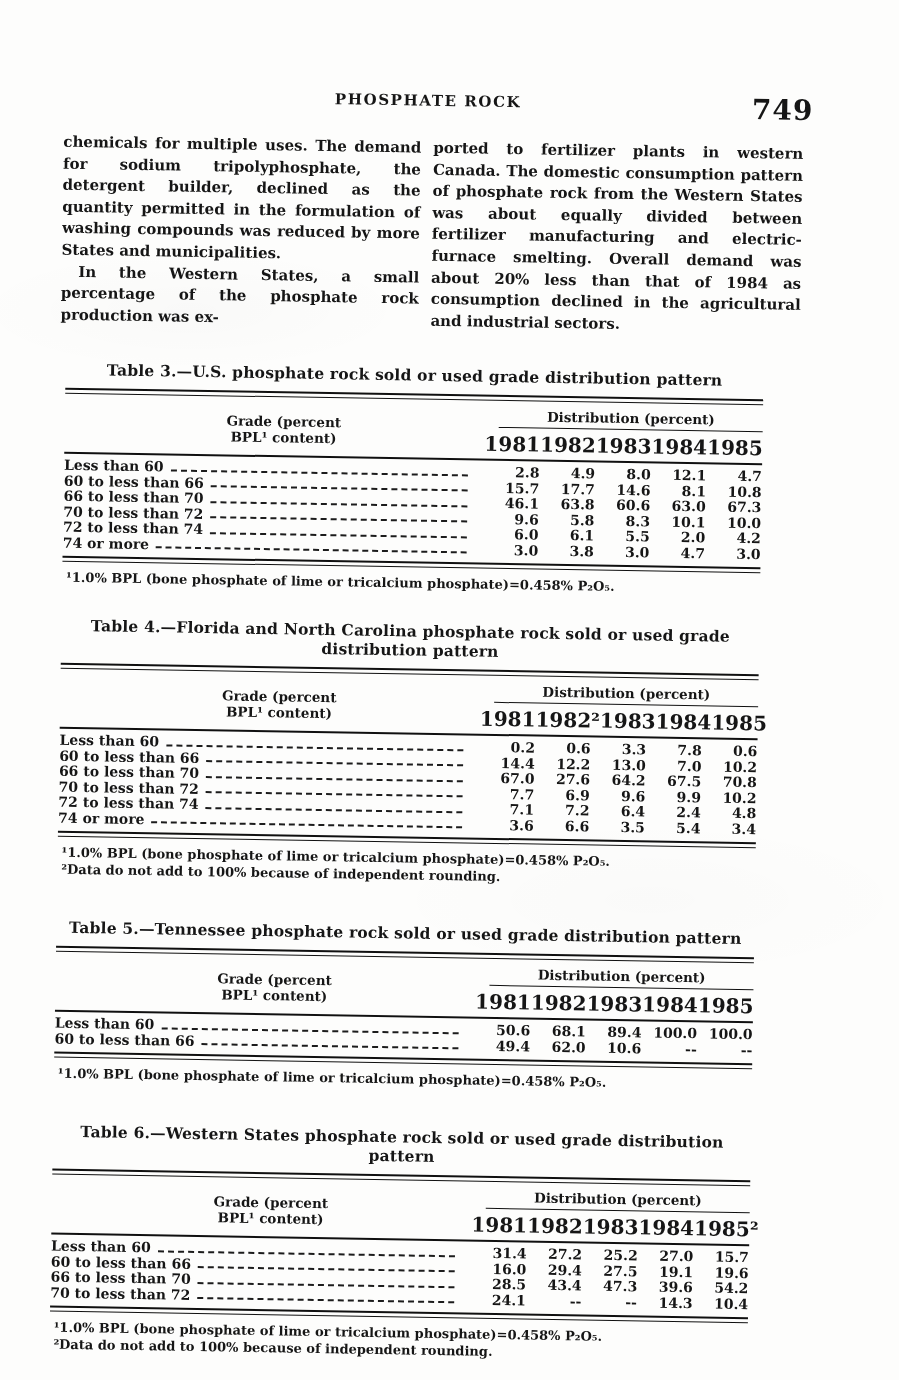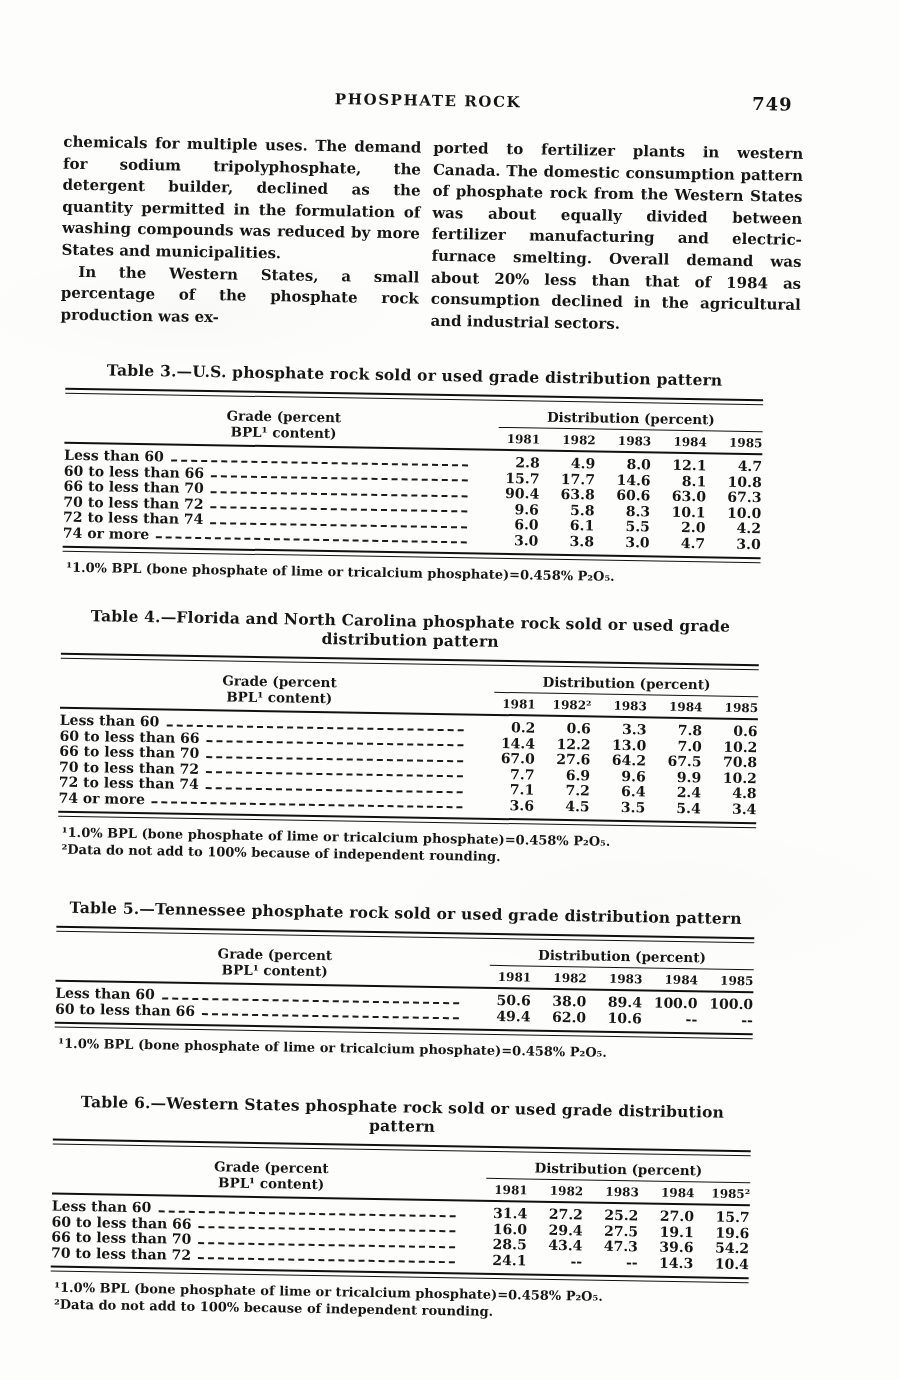--- a/index.html
+++ b/index.html
@@ -14,42 +14,42 @@
       radial-gradient(ellipse 320px 90px at 190px 310px, rgba(0,0,0,0.015), transparent 70%),
       radial-gradient(ellipse 400px 120px at 650px 900px, rgba(0,0,0,0.012), transparent 70%),
       #fdfdfc;
     color:#161616; font-weight:700;
   }
   
   .content { position:absolute; top:0; left:0; width:899px; transform:rotate(0.95deg); transform-origin:85px 105px; }
 
   .page-header { position:relative; height:30px; margin-top:86px; }
   .running-title { position:absolute; left:0; width:856px; text-align:center; font-size:15px; letter-spacing:1.6px; }
-  .page-num { position:absolute; left:752px; top:-4px; font-size:18px; letter-spacing:1px; }
+  .page-num { position:absolute; left:752px; top:-4px; font-size:28px; letter-spacing:1px; }
 
   .cols { display:flex; margin:16px 0 0 64px; width:740px; gap:12px; font-size:15px; line-height:21.6px; text-align:justify; }
   .col-left { width:358px; } .col-right { width:370px; }
   .cols p { margin:0; }
   .cols p.indent { text-indent:17px; }
 
   .tbl { margin-left:70px; width:698px; }
   .tbl-t3 { margin-top:34px; } .tbl-t4 { margin-top:30px; } .tbl-t5 { margin-top:40px; } .tbl-t6 { margin-top:40px; }
   .tbl-title { font-size:15.5px; text-align:center; margin:0 0 9px 0; white-space:pre-line; font-weight:700; letter-spacing:0.2px; }
   .rule { height:0; }
   .rule.dbl { height:3px; border-top:2px solid #101010; border-bottom:1px solid #101010; }
   .rule.thick { border-top:2.5px solid #101010; }
 
   .tbl-head { display:flex; align-items:stretch; padding-top:5px; }
   .stub { flex:1; display:flex; align-items:center; justify-content:center; padding-left:18px;
           font-size:13.5px; line-height:16px; text-align:center; white-space:pre-line; }
   .dist { width:278px; flex:none; display:flex; flex-direction:column; }
   .dist-label { text-align:center; font-size:13.5px; padding:2px 0 3px 14px; }
   .dist-line { border-bottom:1.5px solid #101010; margin-left:14px; }
   .years { display:flex; padding:4px 0 3px 0; }
-  .year { flex:1; text-align:right; font-size:12px; }
+  .year { flex:1; text-align:right; font-size:20px; }
 
   .tbl-body { padding:4px 0 5px 0; }
   .row { display:flex; align-items:flex-end; font-size:14px; line-height:15.5px; }
   .lbl { white-space:nowrap; }
   .leader { flex:1; height:0; border-bottom:2px dashed #1c1c1c; margin:0 16px 4px 7px; }
   .nums { display:flex; width:278px; flex:none; }
   .val { flex:1; text-align:right; }
 
   .footnotes { margin-top:7px; padding-left:4px; font-size:13px; line-height:17px; }
 </style>
@@ -114,21 +114,21 @@
                 <span class="val">17.7</span>
                 <span class="val">14.6</span>
                 <span class="val">8.1</span>
                 <span class="val">10.8</span>
               </span>
             </div>
             <div class="row">
               <span class="lbl">66 to less than 70</span>
               <span class="leader"></span>
               <span class="nums">
-                <span class="val">90.4</span>
+                <span class="val">46.1</span>
                 <span class="val">63.8</span>
                 <span class="val">60.6</span>
                 <span class="val">63.0</span>
                 <span class="val">67.3</span>
               </span>
             </div>
             <div class="row">
               <span class="lbl">70 to less than 72</span>
               <span class="leader"></span>
               <span class="nums">
@@ -242,21 +242,21 @@
                 <span class="val">6.4</span>
                 <span class="val">2.4</span>
                 <span class="val">4.8</span>
               </span>
             </div>
             <div class="row">
               <span class="lbl">74 or more</span>
               <span class="leader"></span>
               <span class="nums">
                 <span class="val">3.6</span>
-                <span class="val">4.5</span>
+                <span class="val">6.6</span>
                 <span class="val">3.5</span>
                 <span class="val">5.4</span>
                 <span class="val">3.4</span>
               </span>
             </div>
           </div>
     <div class="rule dbl"></div>
     <div class="footnotes">
             <div class="fn">¹1.0% BPL (bone phosphate of lime or tricalcium phosphate)=0.458% P₂O₅.</div>
             <div class="fn">²Data do not add to 100% because of independent rounding.</div>
@@ -281,21 +281,21 @@
               </div>
       </div>
     </div>
     <div class="rule thick"></div>
     <div class="tbl-body">
             <div class="row">
               <span class="lbl">Less than 60</span>
               <span class="leader"></span>
               <span class="nums">
                 <span class="val">50.6</span>
-                <span class="val">38.0</span>
+                <span class="val">68.1</span>
                 <span class="val">89.4</span>
                 <span class="val">100.0</span>
                 <span class="val">100.0</span>
               </span>
             </div>
             <div class="row">
               <span class="lbl">60 to less than 66</span>
               <span class="leader"></span>
               <span class="nums">
                 <span class="val">49.4</span>

